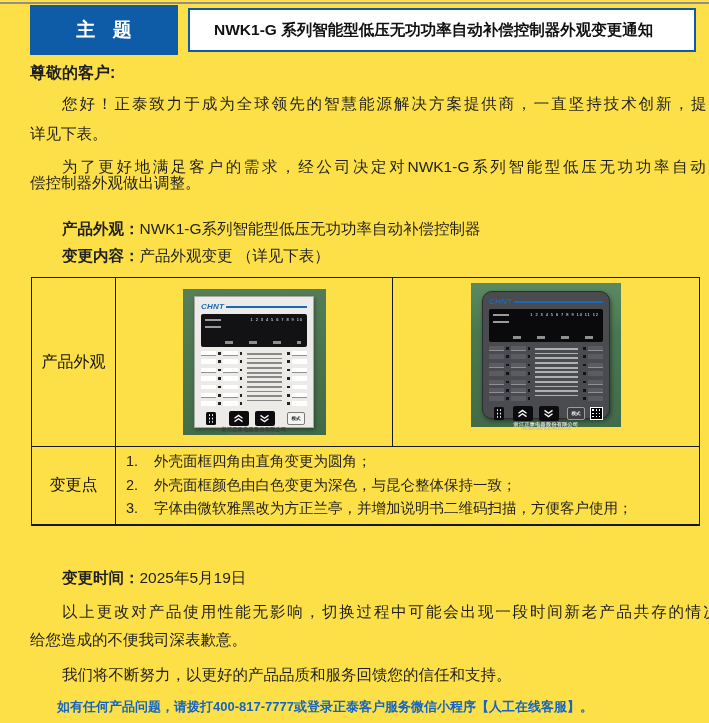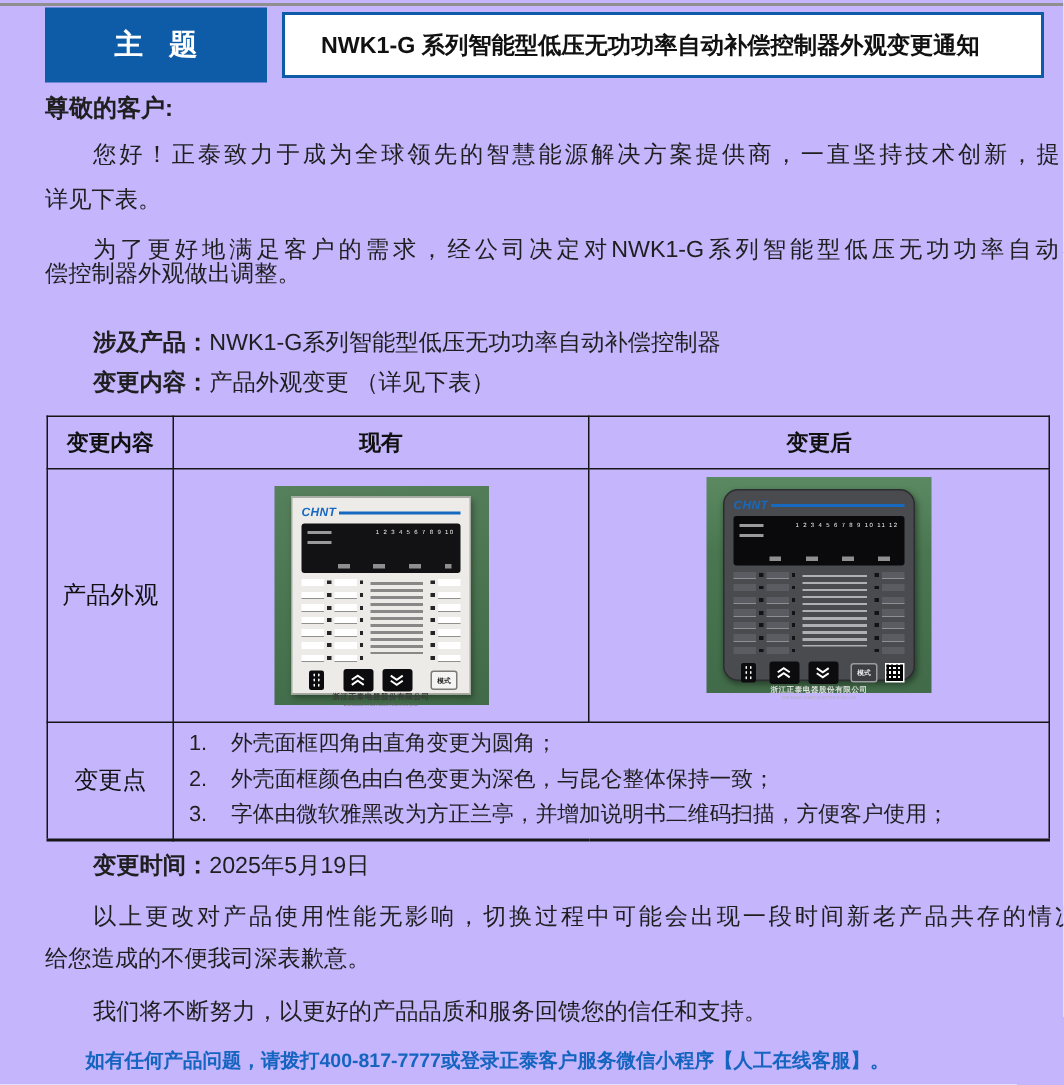--- a/index.html
+++ b/index.html
@@ -1,16 +1,16 @@
 <!DOCTYPE html>
 <html><head>
 <meta charset="utf-8">
 <style>
   html,body{margin:0;padding:0;background:#fff;}
-  .page{position:relative;width:709px;height:723px;background:#c4b5fd;overflow:hidden;
+  .page{position:relative;width:709px;height:723px;background:#fde047;overflow:hidden;
         font-family:"Liberation Sans",sans-serif;color:#1f1f1f;}
   .topline{position:absolute;top:2px;left:0;width:709px;height:2px;background:#8f8f8f;}
   .subject{position:absolute;top:5px;left:30px;width:148px;height:50px;background:#0e5ba8;
            display:flex;align-items:center;justify-content:center;}
   .subject span{color:#fff;font-weight:bold;font-size:19px;letter-spacing:6px;padding-left:6px;}
   .titlebox{position:absolute;top:8px;left:188px;width:480px;height:40px;background:#fff;
             border:2px solid #0e5ba8;display:flex;align-items:center;justify-content:flex-start;padding-left:24px;}
   .titlebox span{font-weight:bold;font-size:15.5px;color:#111;white-space:nowrap;}
   .ln{position:absolute;left:30px;font-size:15.5px;line-height:22px;height:22px;white-space:nowrap;text-align:right;}
   .wide{width:662px;white-space:normal;}
@@ -100,38 +100,33 @@
     <span>NWK1-G 系列智能型低压无功功率自动补偿控制器外观变更通知</span>
   </div>
 
   <div class="ln greeting">尊敬的客户:</div>
   <div class="ln p1l1 wide indent just">您好！正泰致力于成为全球领先的智慧能源解决方案提供商，一直坚持技术创新，提升</div>
   <div class="ln p1l2">详见下表。</div>
   <div class="ln p2l1 wide indent just">为了更好地满足客户的需求，经公司决定对NWK1-G系列智能型低压无功功率自动补</div>
   <div class="ln p2l2">偿控制器外观做出调整。</div>
 
   <div class="ln field1 indent">
-    <span class="bold">涉及产品：</span><span>NWK1-G系列智能型低压无功功率自动补偿控制器</span>
+    <span class="bold">产品外观：</span><span>NWK1-G系列智能型低压无功功率自动补偿控制器</span>
   </div>
   <div class="ln field2 indent">
     <span class="bold">变更内容：</span><span>产品外观变更 （详见下表）</span>
   </div>
 
   <table class="chg">
     <colgroup>
         <col style="width:84px">
         <col style="width:277px">
         <col style="width:307px">
       </colgroup>
     <tbody>
-        <tr>
-      <th class="h">变更内容</th>
-      <th class="h">现有</th>
-      <th class="h">变更后</th>
-    </tr>
     <tr>
       <td class="rowlabel">产品外观</td>
       <td class="photocell">
         <div class="photo photoL">
           <div class="pnl pnlL">
             <div class="logo-row">
               <span class="brand">CHNT</span>
               <span class="logo-line"></span>
             </div>
             <div class="mtitle">NWK1-G 智能型低压无功功率自动补偿控制器</div>

